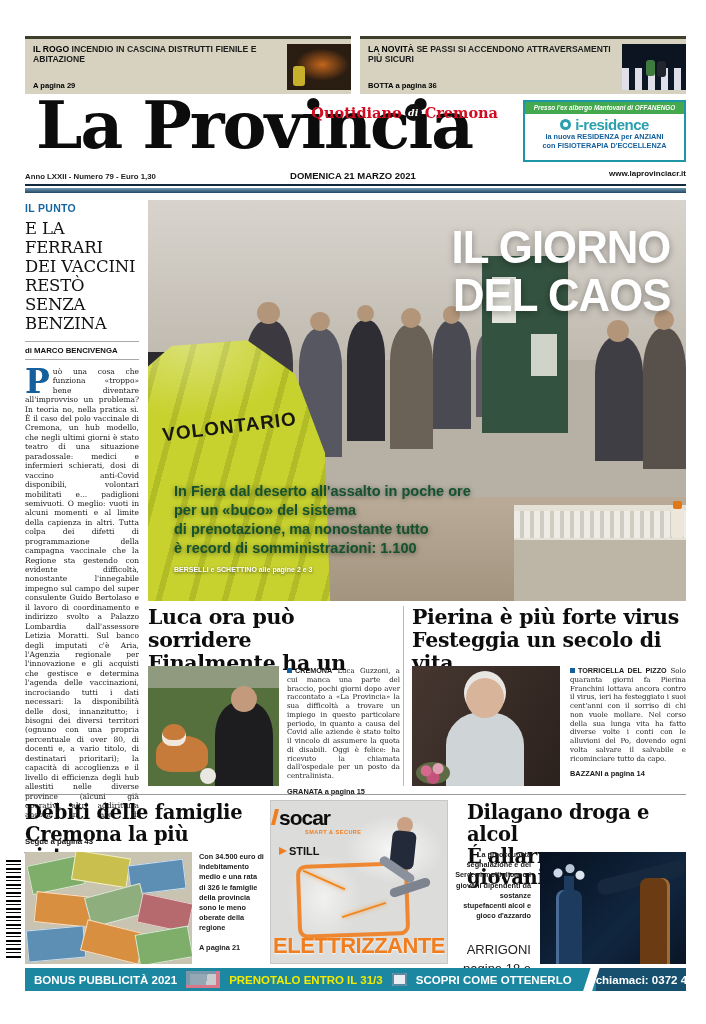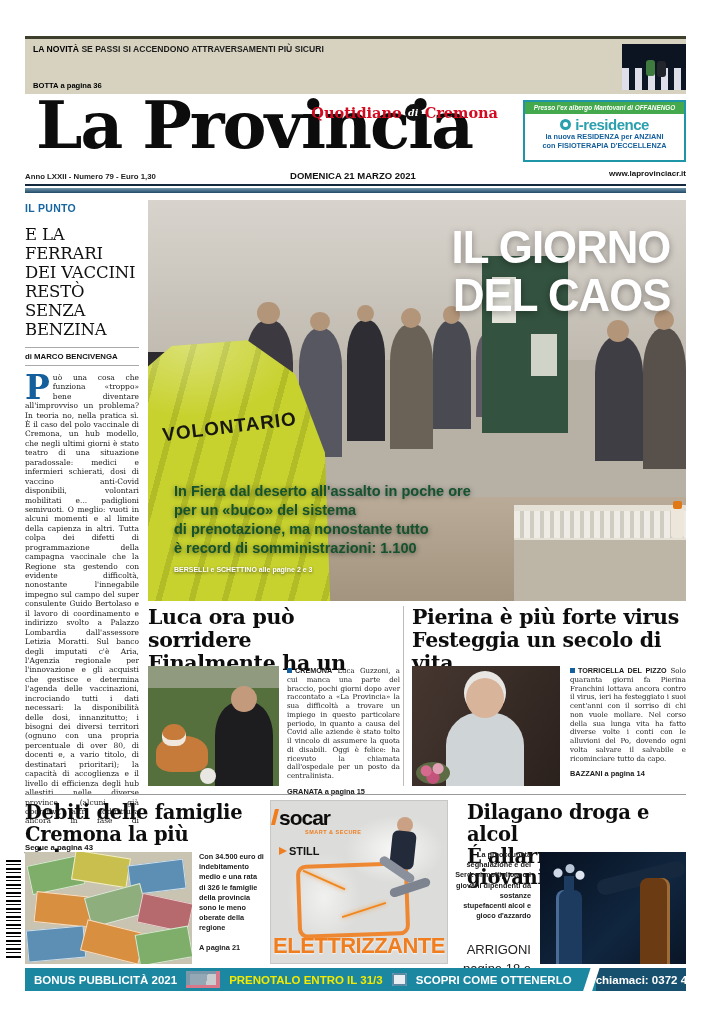--- a/index.html
+++ b/index.html
@@ -45,21 +45,21 @@
   .res-line{color:#15609c;font-weight:800;font-size:7.3px;text-align:center;line-height:1.3;}
   .website{position:absolute;right:20px;top:169px;font-size:8px;font-weight:700;}
   .edition{position:absolute;left:25px;top:172px;font-size:7.8px;font-weight:700;color:#222;}
   .dateline{position:absolute;left:0;right:0;top:170px;text-align:center;font-size:9.5px;font-weight:800;}
   .ruleband{position:absolute;left:25px;right:20px;top:184px;}
   .ruleband .r1{height:2px;background:#14293d;}
   .ruleband .r2{height:5px;margin-top:2px;background:linear-gradient(#7396ad,#1f4a68);}
 
   
   .ilpunto{position:absolute;left:25px;top:202px;width:114px;}
-  .ip-label{font-size:10.5px;font-weight:800;color:#1565a0;letter-spacing:.3px;margin-bottom:12px;}
+  .ip-label{font-size:10.5px;font-weight:800;color:#1565a0;letter-spacing:.3px;margin-bottom:6px;}
   .ip-head{font-family:"DejaVu Serif",serif;font-weight:400;font-size:16.5px;line-height:1.15;letter-spacing:-.2px;margin-bottom:7px;}
   .hrule{height:1px;background:#aaa;}
   .ip-byline{font-size:7.8px;font-weight:800;margin:4px 0;}
   .ip-body{margin-top:7px;height:450px;overflow:hidden;font-family:"DejaVu Serif",serif;
     font-size:7.5px;line-height:1.26;text-align:justify;color:#1a1a1a;}
   .dropcap{float:left;font-family:"DejaVu Serif",serif;font-weight:700;font-size:33px;line-height:.78;
     padding:2px 3px 0 0;color:#15609c;}
   .ip-segue{font-size:7.8px;font-weight:800;margin-top:20px;}
 
   
@@ -177,20 +177,27 @@
   .bb-phone{flex:1;height:100%;background:#174f6e;display:flex;align-items:center;justify-content:center;white-space:nowrap;}
 </style>
 </head>
 <body>
 
 <div id="paper">
 
   <div class="teasers">
     <div class="teaser">
       <div class="txt">
+        <div class="head"><b>IL ROGO</b> <span>INCENDIO IN CASCINA DISTRUTTI FIENILE E ABITAZIONE</span></div>
+        <div class="pref">A pagina 29</div>
+      </div>
+      <div class="tphoto tp1"></div>
+    </div>
+    <div class="teaser">
+      <div class="txt">
         <div class="head"><b>LA NOVITÀ</b> <span>SE PASSI SI ACCENDONO ATTRAVERSAMENTI PIÙ SICURI</span></div>
         <div class="pref">BOTTA a pagina 36</div>
       </div>
       <div class="tphoto tp2"></div>
     </div>
   </div>
 
   <h1 class="mast-title">La Provincia</h1>
   <div class="tagline">
     <span>Quotidiano</span>

